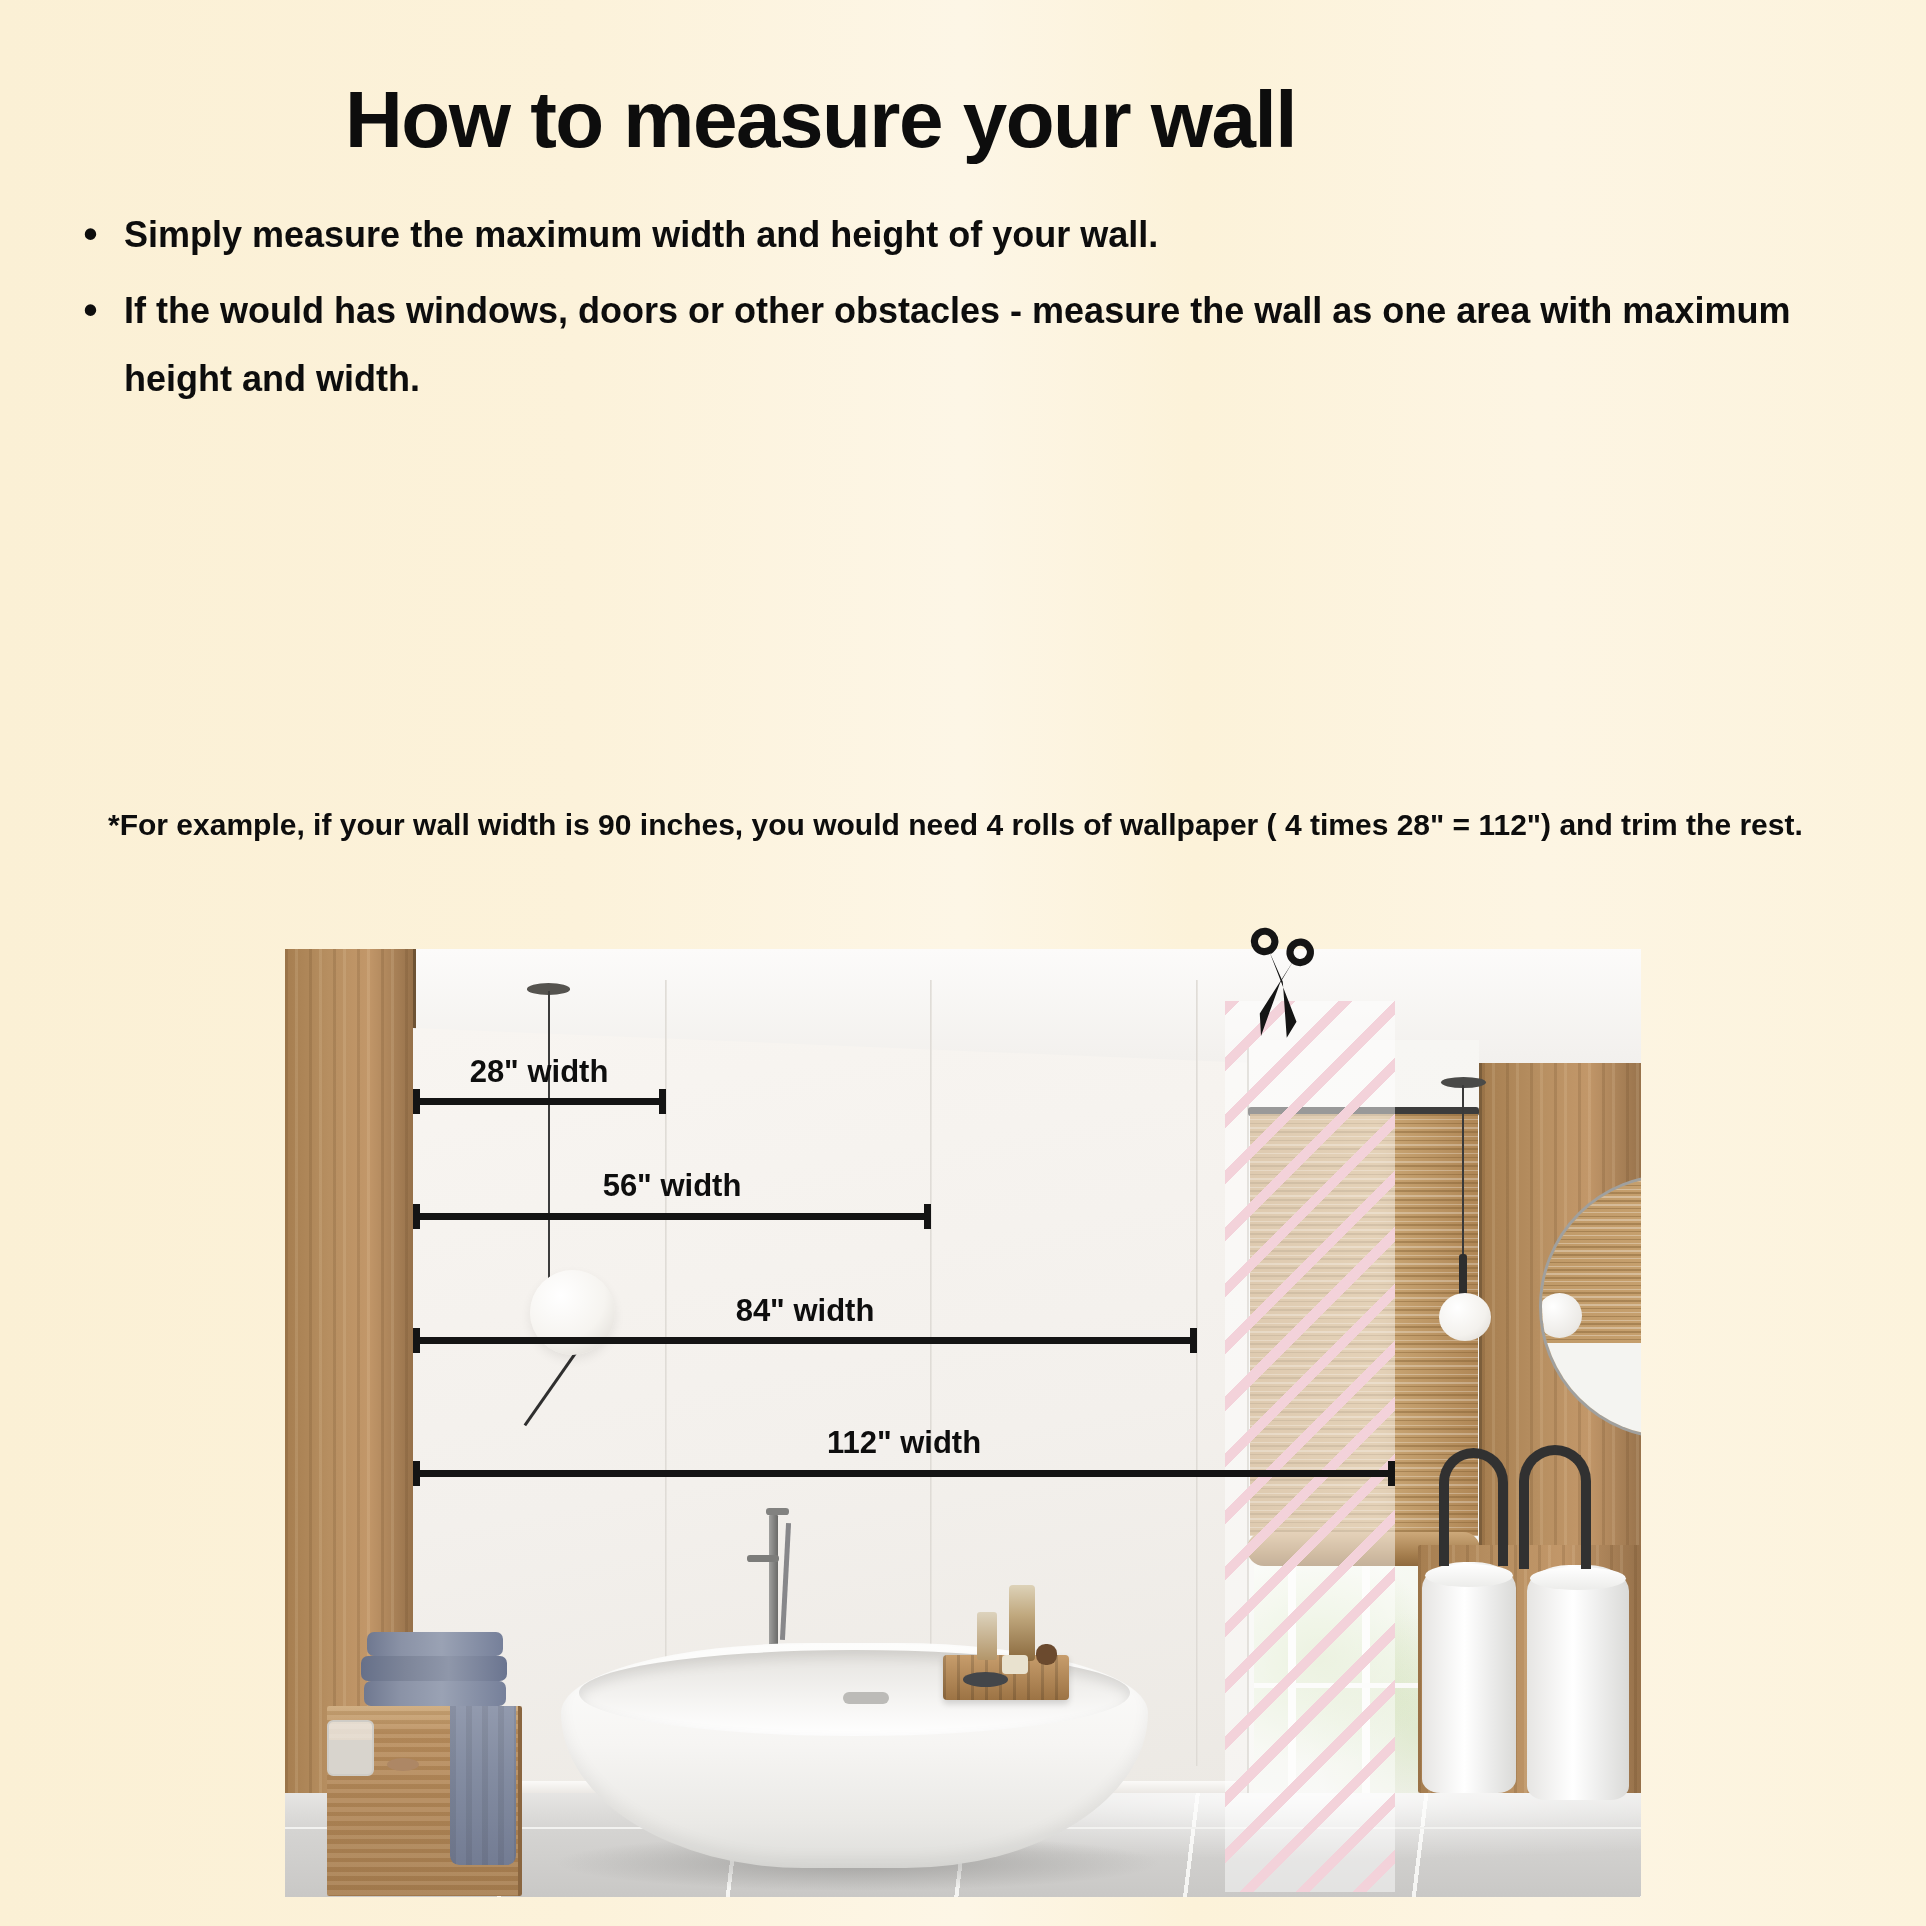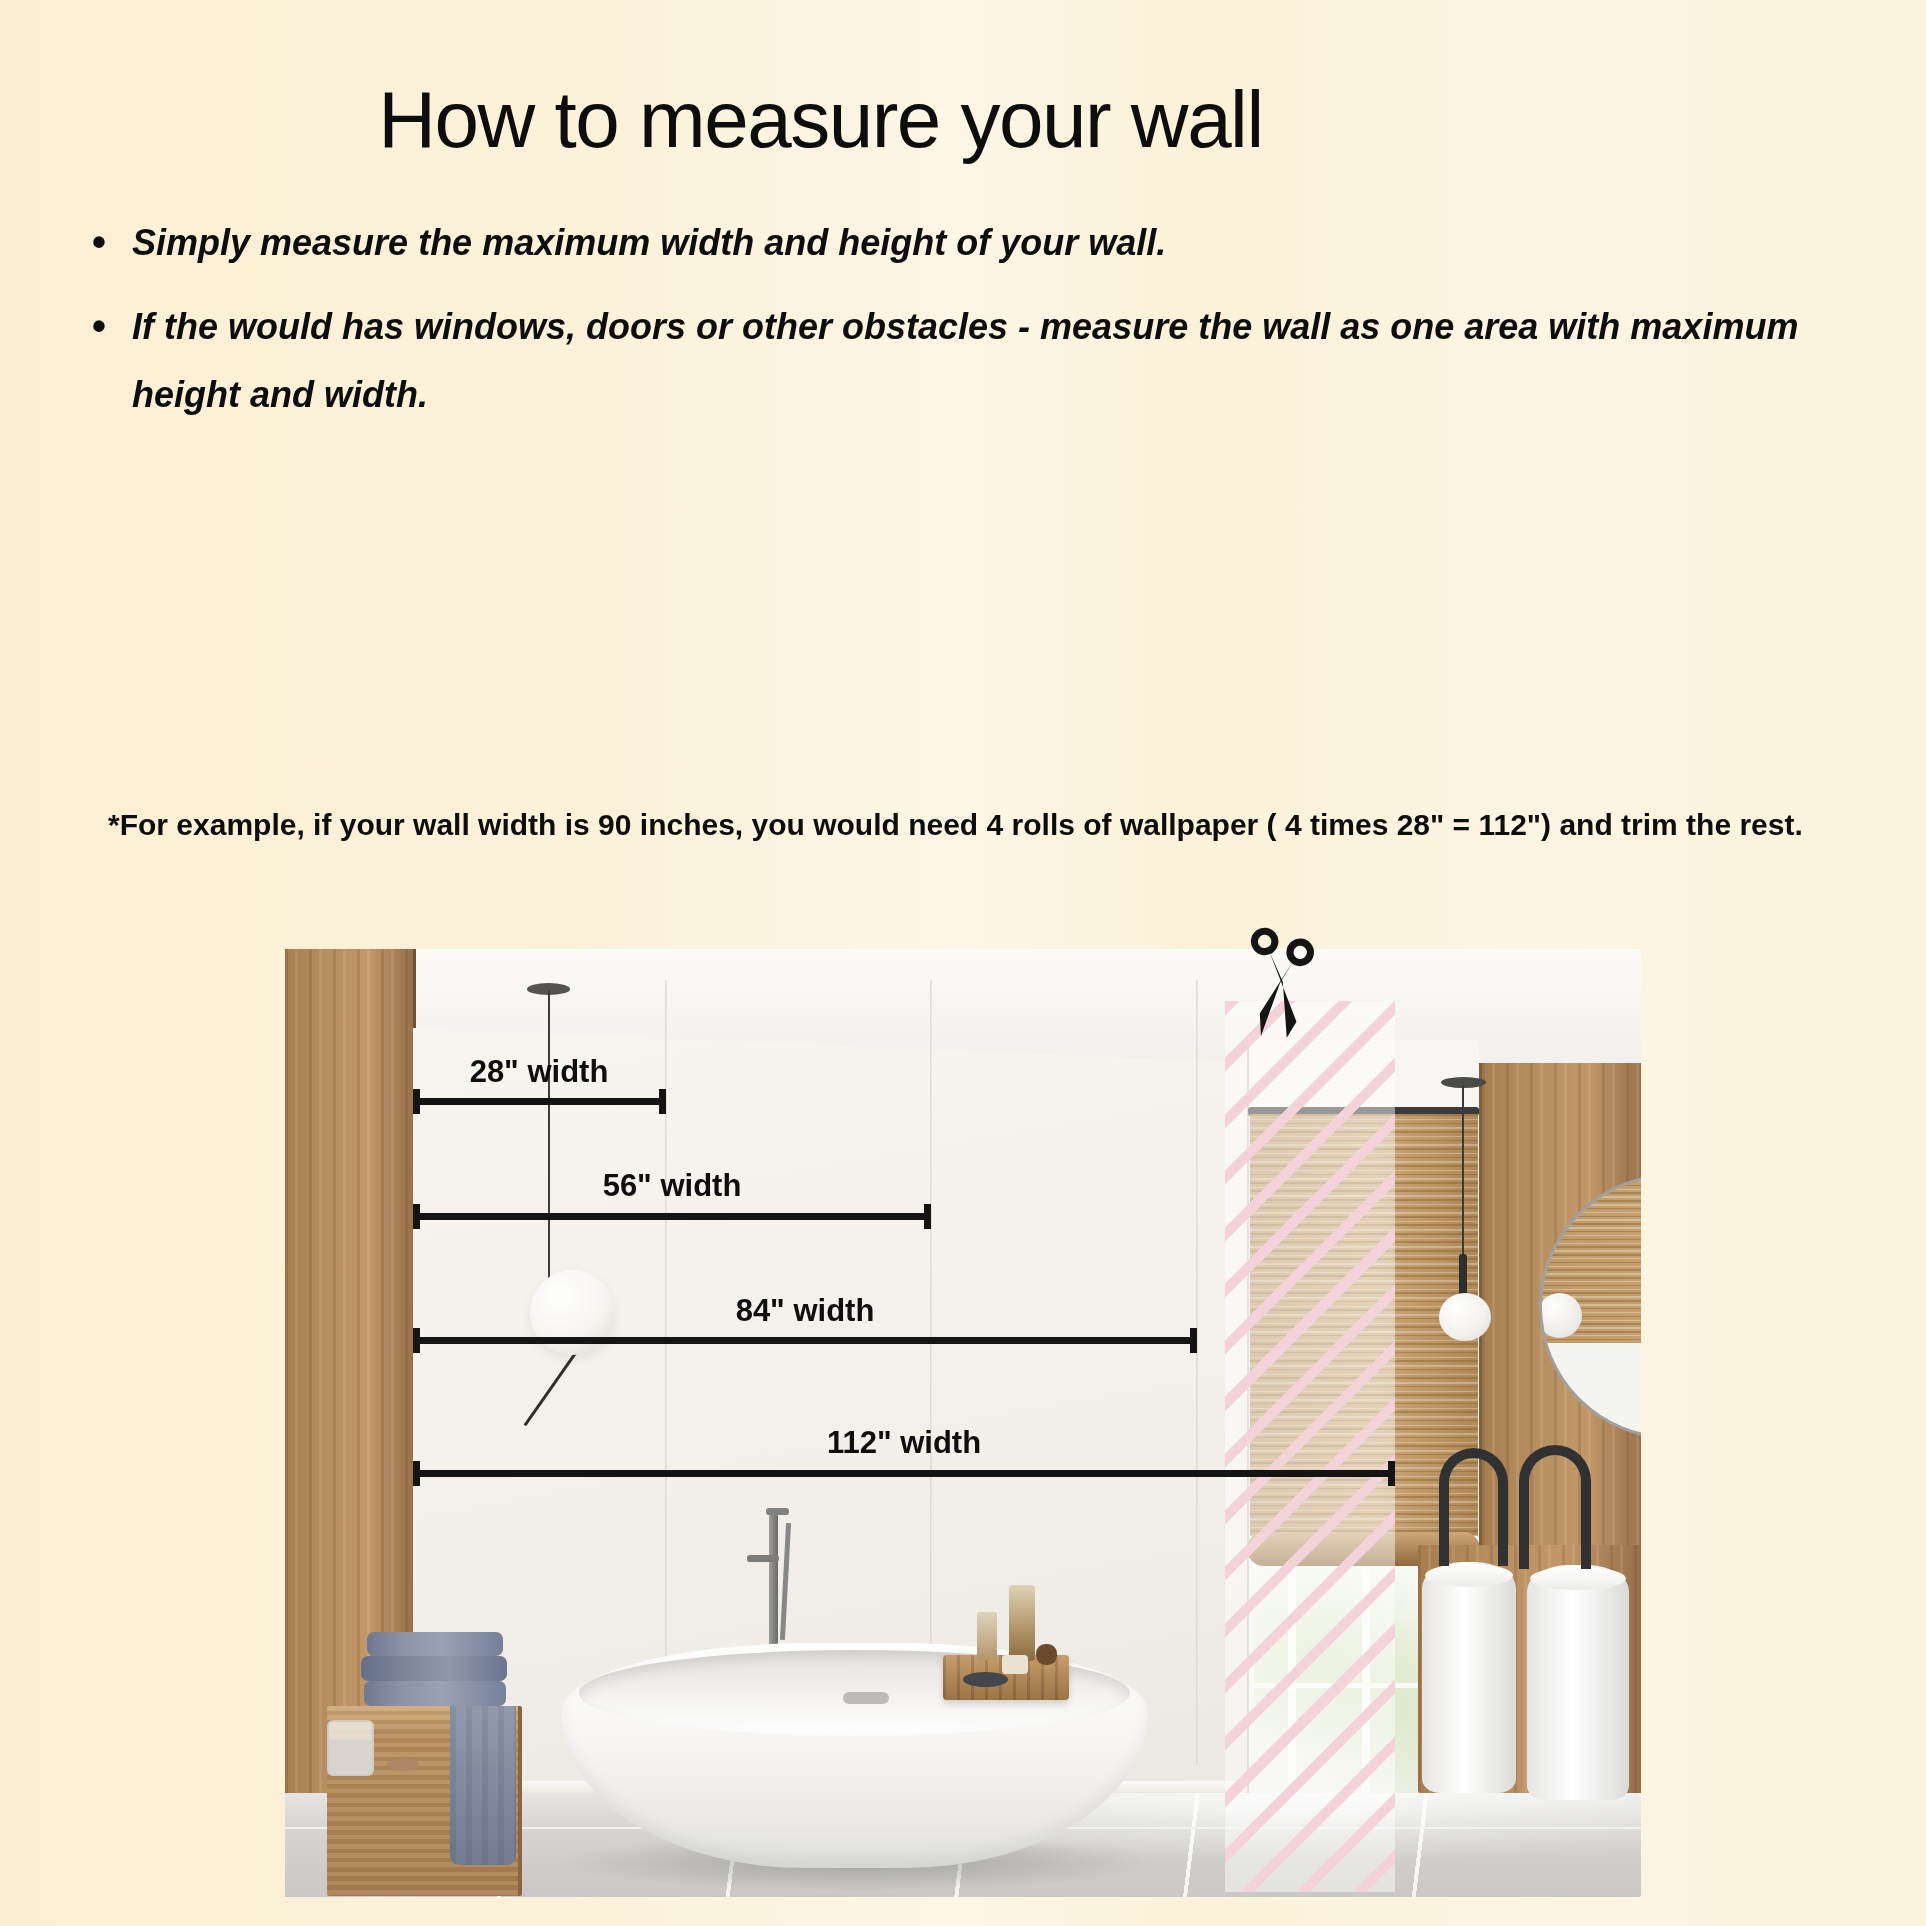--- a/index.html
+++ b/index.html
@@ -4,24 +4,24 @@
 <style>
   html,body{margin:0;padding:0;}
   body{width:1926px;height:1926px;overflow:hidden;
        font-family:"Liberation Sans","DejaVu Sans",sans-serif;}
   #canvas{position:relative;width:1926px;height:1926px;overflow:hidden;
       background:linear-gradient(90deg,#fbf0d5 0%,#fcf2da 30%,#fdf6e6 50%,#fcf2d9 62%,#fdf5e3 80%,#fcf3dc 100%);}
   .abs{position:absolute;}
 
   
   #page-title{left:0;top:20px;width:1641px;text-align:center;
-      font-size:80px;font-weight:400;letter-spacing:-1.5px;color:#0d0d0d;}
+      font-size:80px;font-weight:700;letter-spacing:-1.5px;color:#0d0d0d;}
   #instruction-list{left:71px;top:193px;width:1789px;list-style:none;margin:0;padding:0;
       font-size:36px;font-weight:700;color:#0d0d0d;line-height:68px;}
-  #instruction-list li{position:relative;padding-left:45px;margin:16px;font-style:italic;}
+  #instruction-list li{position:relative;padding-left:45px;margin:8px;}
   #instruction-list li::before{content:"\2022";position:absolute;left:4.6px;top:-1.5px;font-size:40px;}
   #instruction-list li.justify{text-align:justify;}
   #footnote{left:108px;top:800px;width:1757px;font-size:30px;font-weight:700;
       color:#0d0d0d;line-height:49px;}
 
   
   #room-photo{left:285px;top:949px;width:1356px;height:948px;overflow:hidden;
       background:linear-gradient(180deg,#fcfbfa 0%,#f3f1ee 11%,#efedea 16%,#f2efeb 30%);}
 
   .wood{background:

